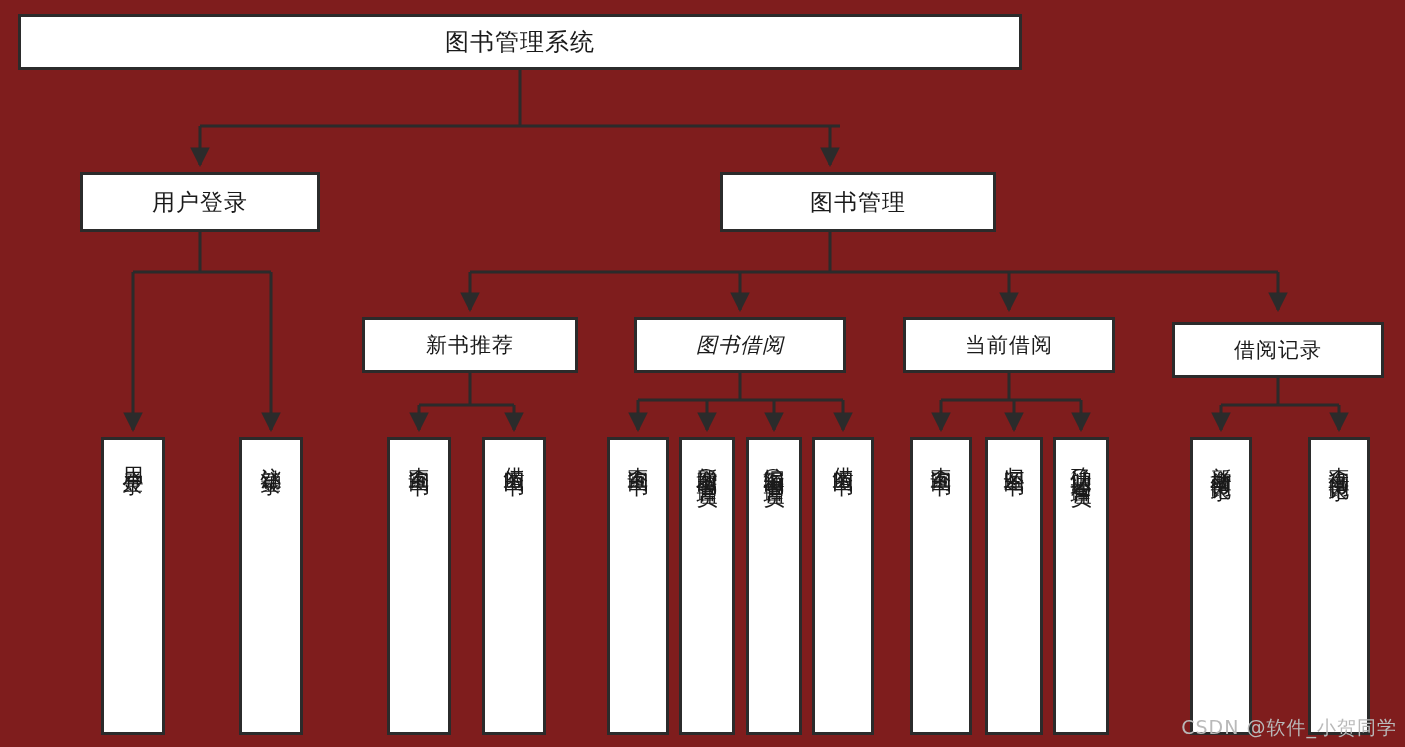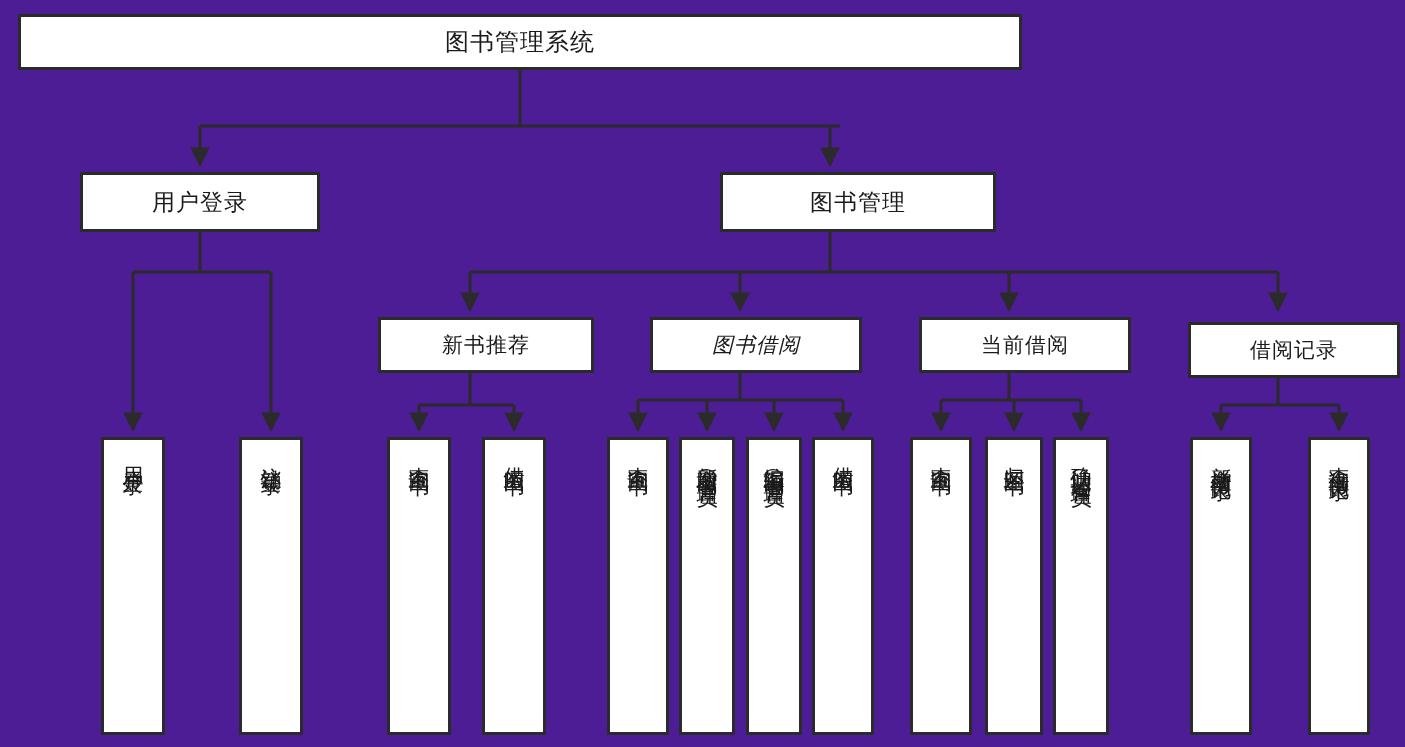--- a/index.html
+++ b/index.html
@@ -7,21 +7,21 @@
     padding: 0;
     background: #ffffff;
   }
   body {
     font-family: "DejaVu Sans", "Liberation Sans", sans-serif;
   }
   #canvas {
     position: relative;
     width: 1405px;
     height: 747px;
-    background: #4c1d95;
+    background: #7f1d1d;
     overflow: hidden;
   }
   svg.edges {
     position: absolute;
     left: 0;
     top: 0;
     width: 1405px;
     height: 747px;
     pointer-events: none;
   }
@@ -36,21 +36,20 @@
     color: #1a1a1a;
   }
   .node.root {
     font-size: 24px;
   }
   .node.level2 {
     font-size: 23px;
   }
   .node.level3 {
     font-size: 21px;
-    margin-left: 16px;
   }
   .node.leaf {
     font-size: 21px;
     align-items: flex-start;
     justify-content: center;
     padding-top: 10px;
   }
   .vtext {
     writing-mode: vertical-rl;
     text-orientation: upright;
@@ -177,13 +176,14 @@
         <span class="vtext">确认归还（管理员）</span>
       </div>
       <div class="node leaf" style="left: 1190px; top: 437px; width: 62px; height: 298px;">
         <span class="vtext">新增借阅记录</span>
       </div>
       <div class="node leaf" style="left: 1308px; top: 437px; width: 62px; height: 298px;">
         <span class="vtext">查询借阅记录</span>
       </div>
     </div>
 
+  <div class="watermark">CSDN @软件_小贺同学</div>
 </div>
 
 </body></html>

